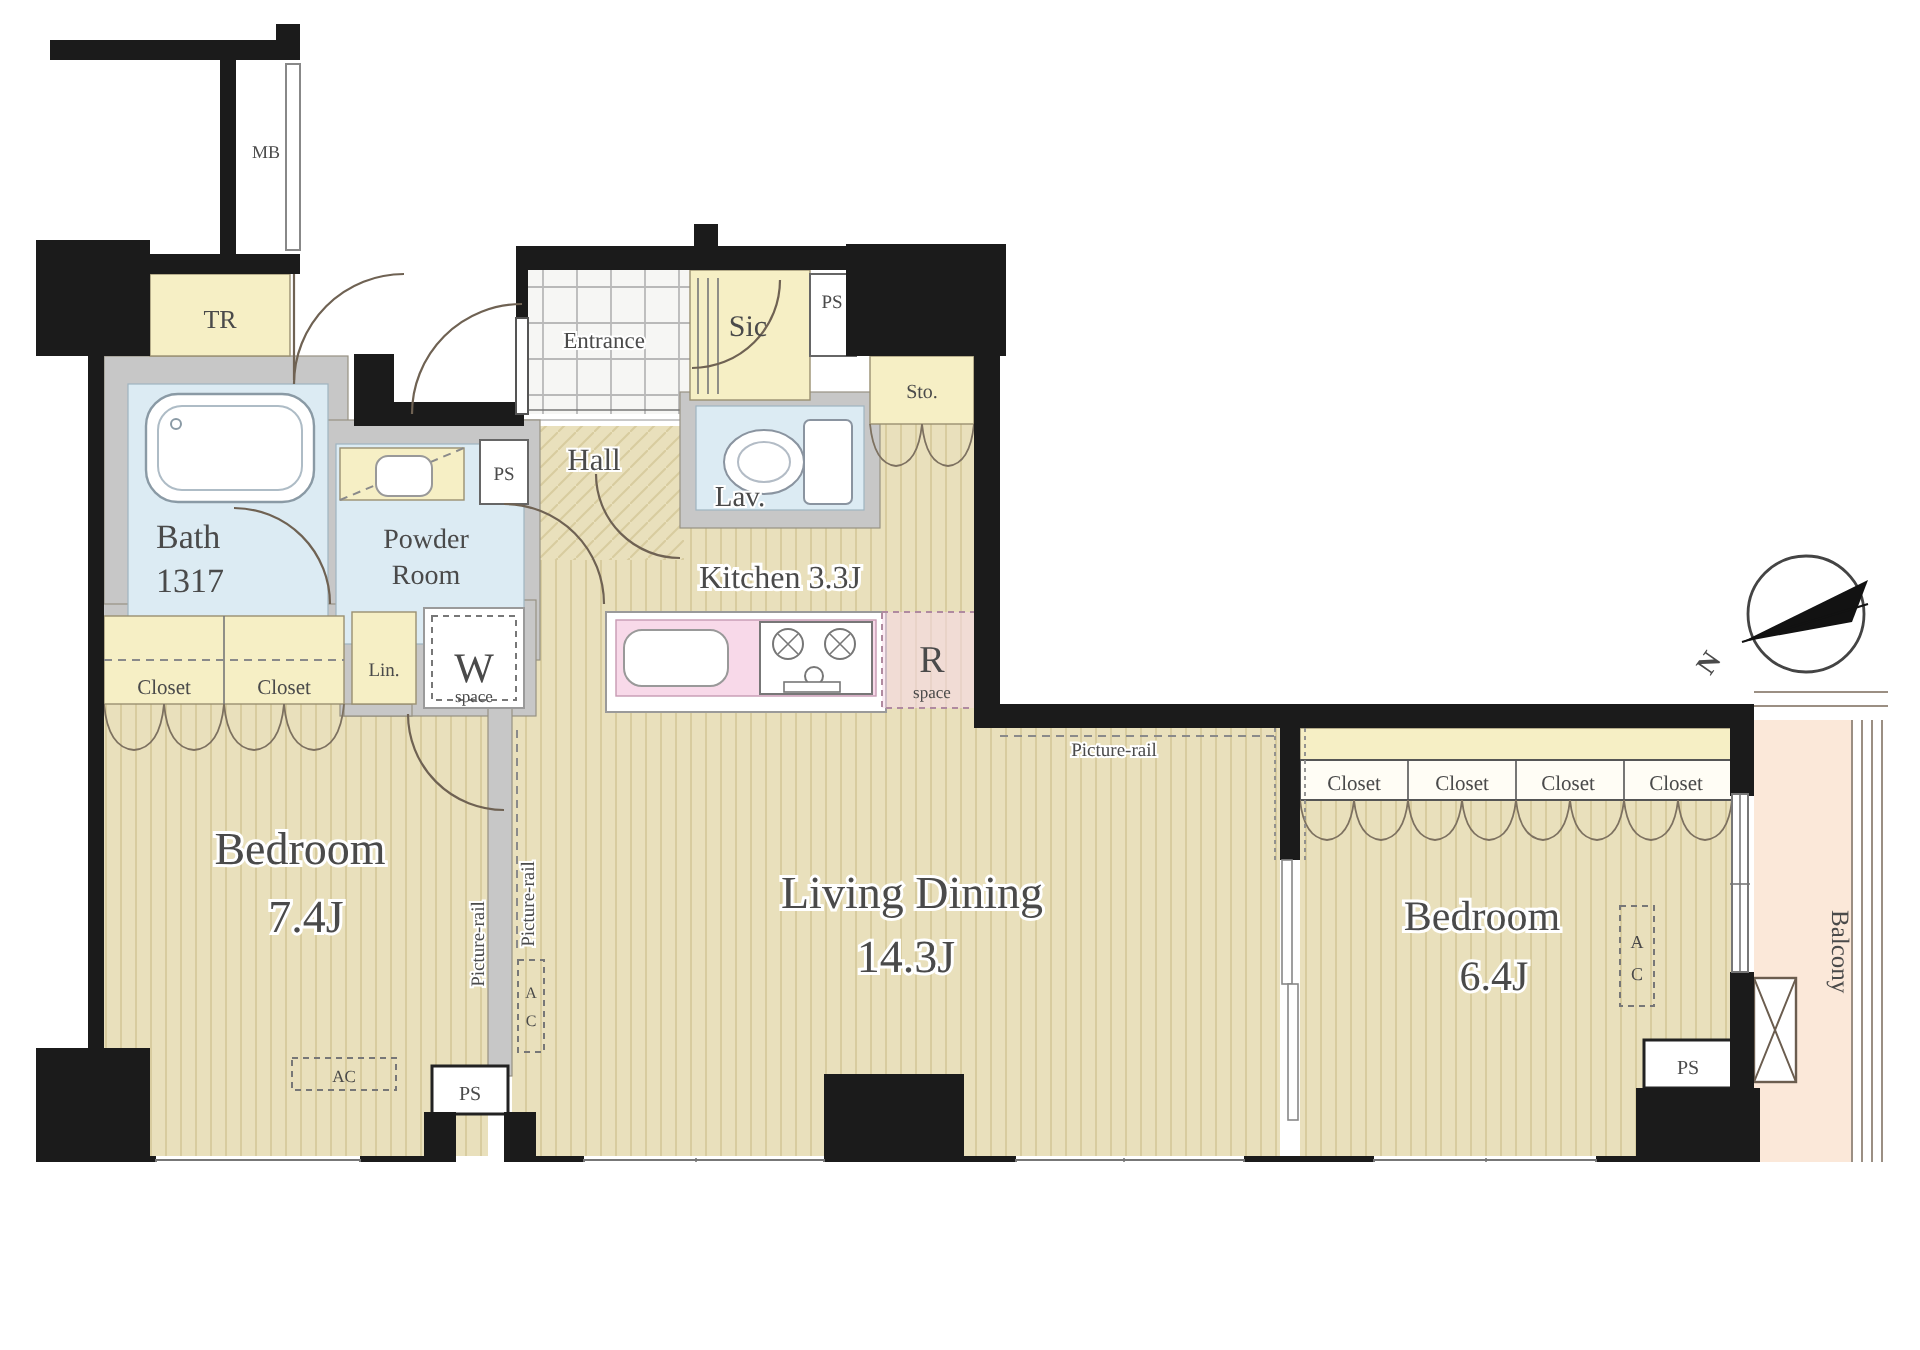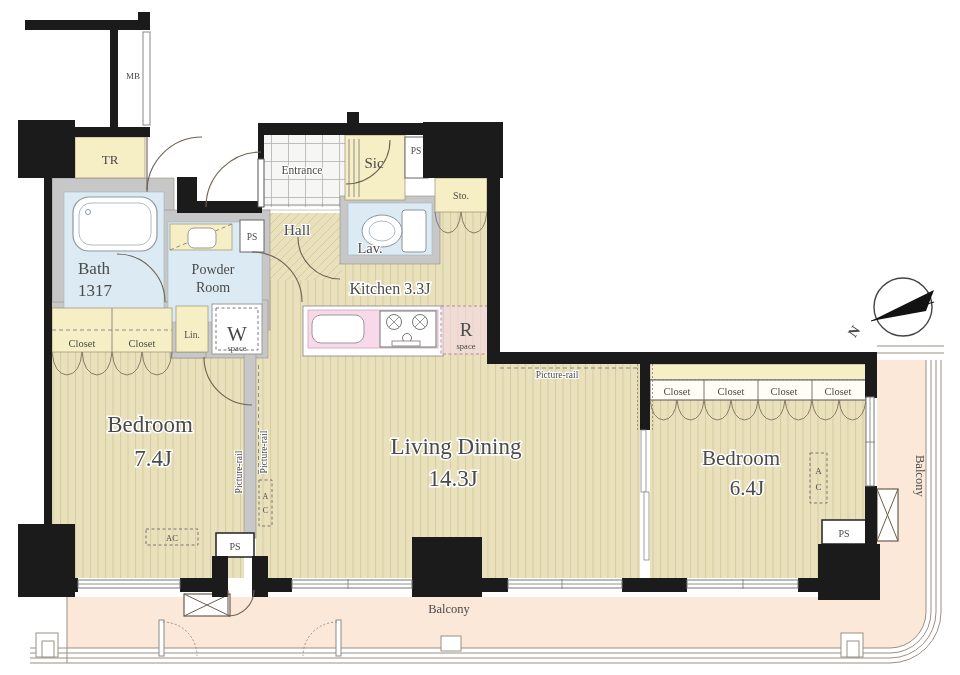--- a/index.html
+++ b/index.html
@@ -1,16 +1,16 @@
 <!DOCTYPE html>
 <html style="--wall: #1b1b1b; --wood: #e9e0bc; --wood_stripe: #d8cc9f; --yellow: #f6efc5; --blue: #dcebf3; --pink: #f8d9e9; --balcony: #fbe8d9; --gray: #c7c7c7; --text: #4a4a4a;"><head>
 <meta charset="utf-8">
 <style>
   html,body{margin:0;padding:0;background:#ffffff;}
-  .stage{width:960px;height:675px;position:relative;background:#fff;overflow:hidden;text-align:right;}
+  .stage{width:960px;height:581px;position:relative;background:#fff;overflow:hidden;text-align:right;}
   svg{display:block;}
   text{font-family:"Liberation Serif","DejaVu Serif",serif;fill:var(--text,#4a4a4a);}
   .halo{paint-order:stroke;stroke:#ffffff;stroke-width:3px;}
   .halo2{paint-order:stroke;stroke:#ffffff;stroke-width:2px;}
   .wall{fill:var(--wall,#1b1b1b);}
   .gray{fill:var(--gray,#c7c7c7);stroke:#979183;stroke-width:.6;}
   .blue{fill:var(--blue,#dcebf3);stroke:#9fb4c0;stroke-width:.6;}
   .yellow{fill:var(--yellow,#f6efc5);stroke:#9a9071;stroke-width:.7;}
   .pinkc{fill:var(--pink,#f8d9e9);stroke:#c79ab2;stroke-width:.7;}
   .balcf{fill:var(--balcony,#fbe8d9);}

